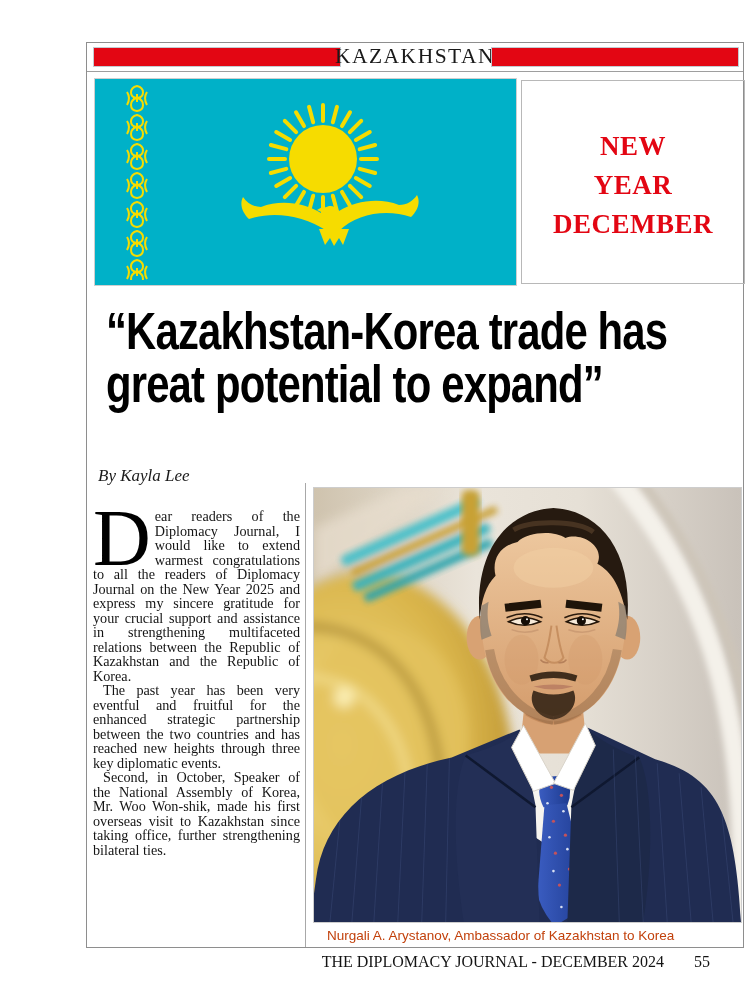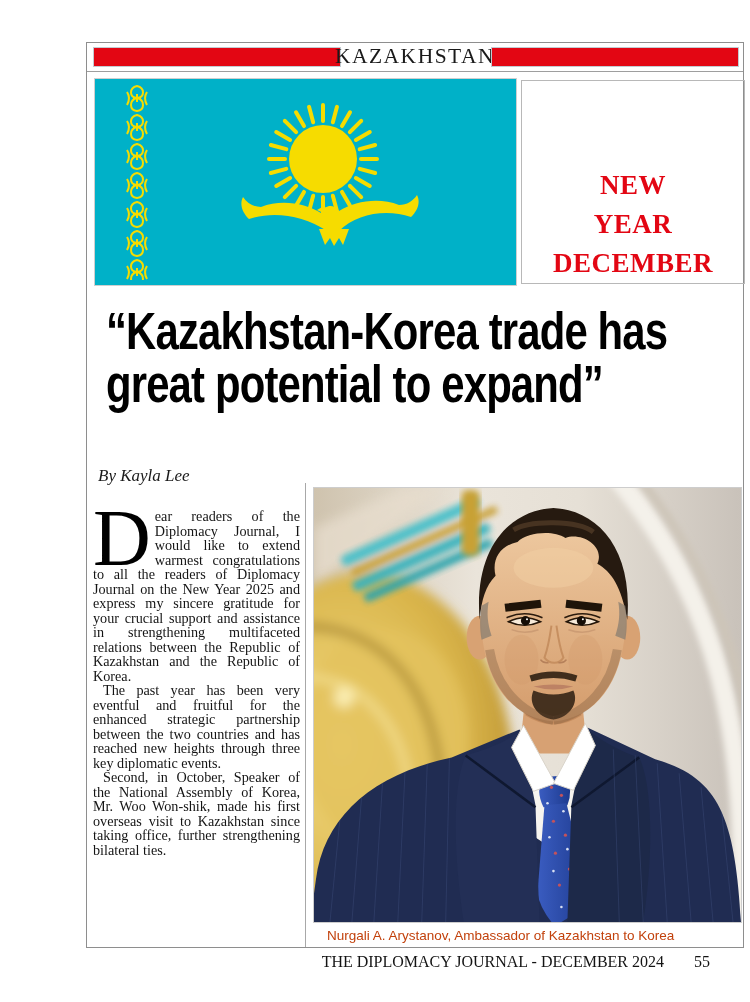--- a/index.html
+++ b/index.html
@@ -15,21 +15,21 @@
   .red-bar.right{right:4px;width:248px;}
   .masthead-title{position:absolute;left:0;right:0;top:1px;text-align:center;
         font-size:21.5px;letter-spacing:1.5px;color:#1a1a1a;}
   
   .flag-box{position:absolute;left:7px;top:35px;width:423px;height:208px;
         border:1px solid #cfcfcf;box-sizing:border-box;}
   .flag-box svg{display:block;width:100%;height:100%;}
   
   .nym-box{position:absolute;left:434px;top:37px;width:224px;height:204px;
         border:1px solid #b8b8b8;box-sizing:border-box;
-        display:flex;flex-direction:column;align-items:center;justify-content:flex-end;
+        display:flex;flex-direction:column;align-items:center;justify-content:center;
         padding-top:6px;}
   .nym-line{color:#e30613;font-weight:bold;font-size:27px;line-height:39px;letter-spacing:.5px;}
   
   .headline{position:absolute;left:19px;top:262px;transform:scaleX(.82);transform-origin:0 0;
         font-family:"Liberation Sans",sans-serif;font-weight:bold;color:#000;
         font-size:51px;line-height:53px;letter-spacing:-1px;}
   .headline div{white-space:nowrap;}
   
   .subheadline{position:absolute;left:21px;top:387px;font-style:italic;font-size:20.5px;
         letter-spacing:.3px;text-decoration:underline;text-underline-offset:4px;color:#161616;}

